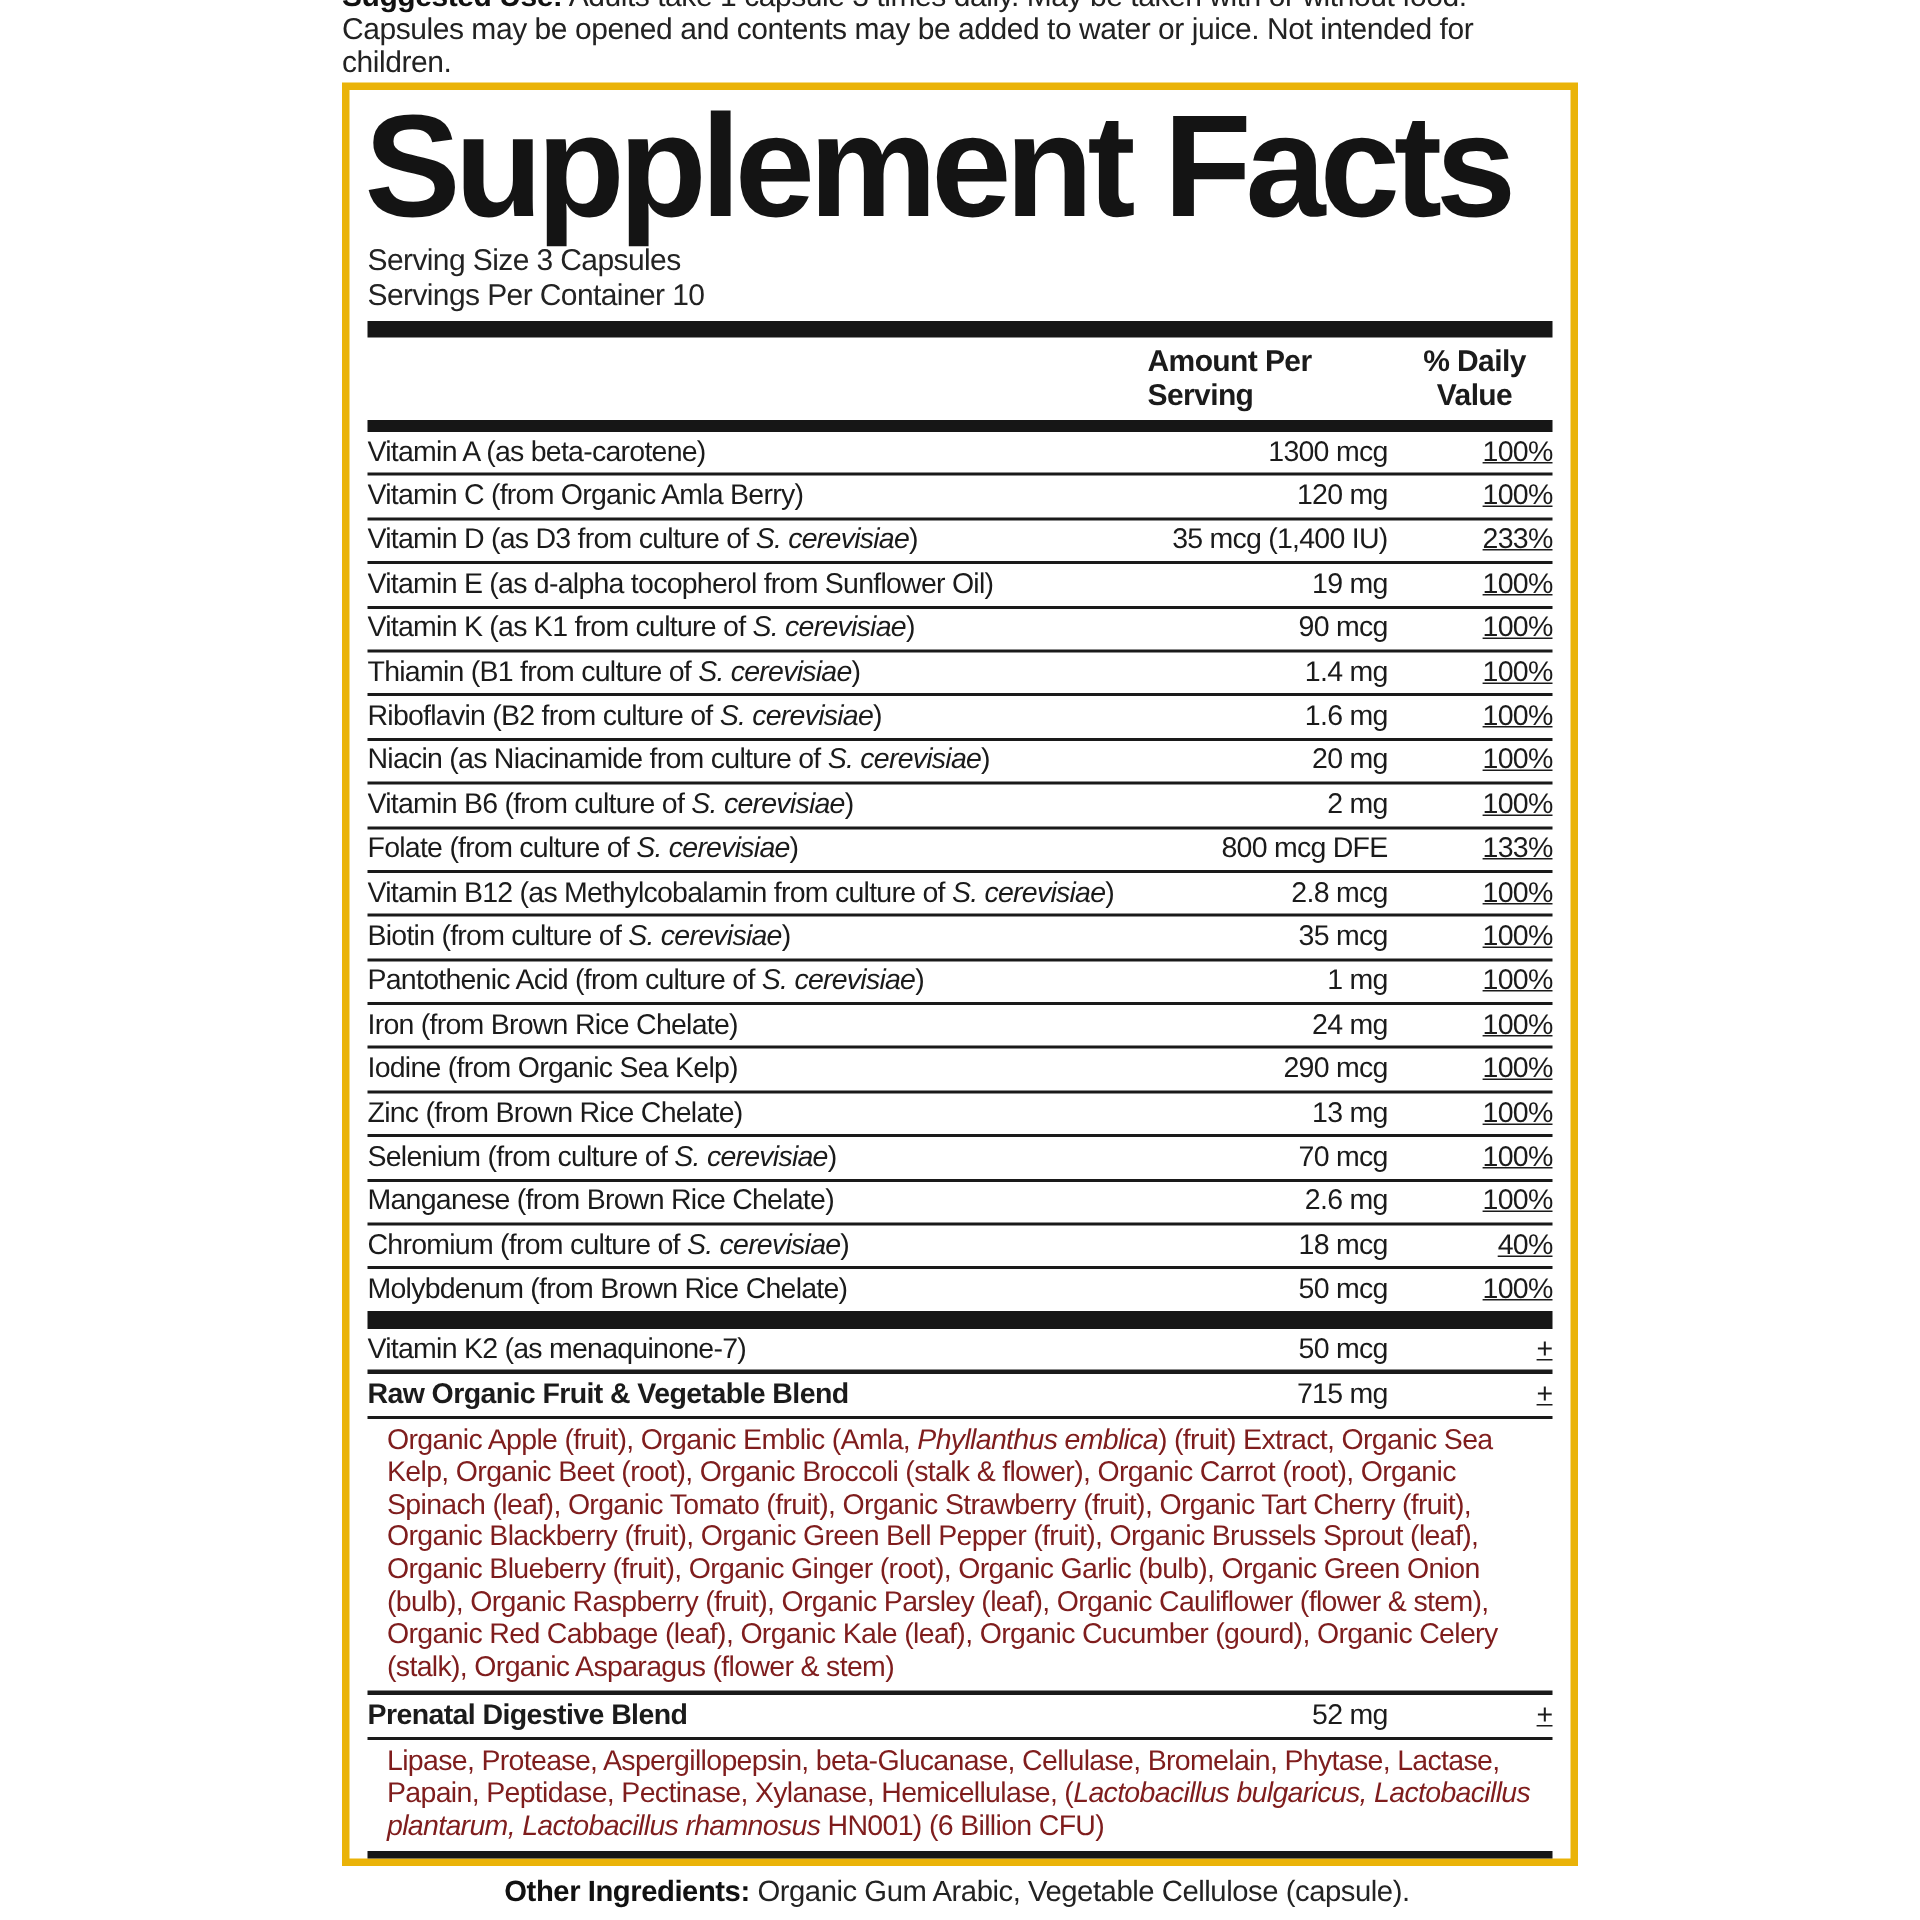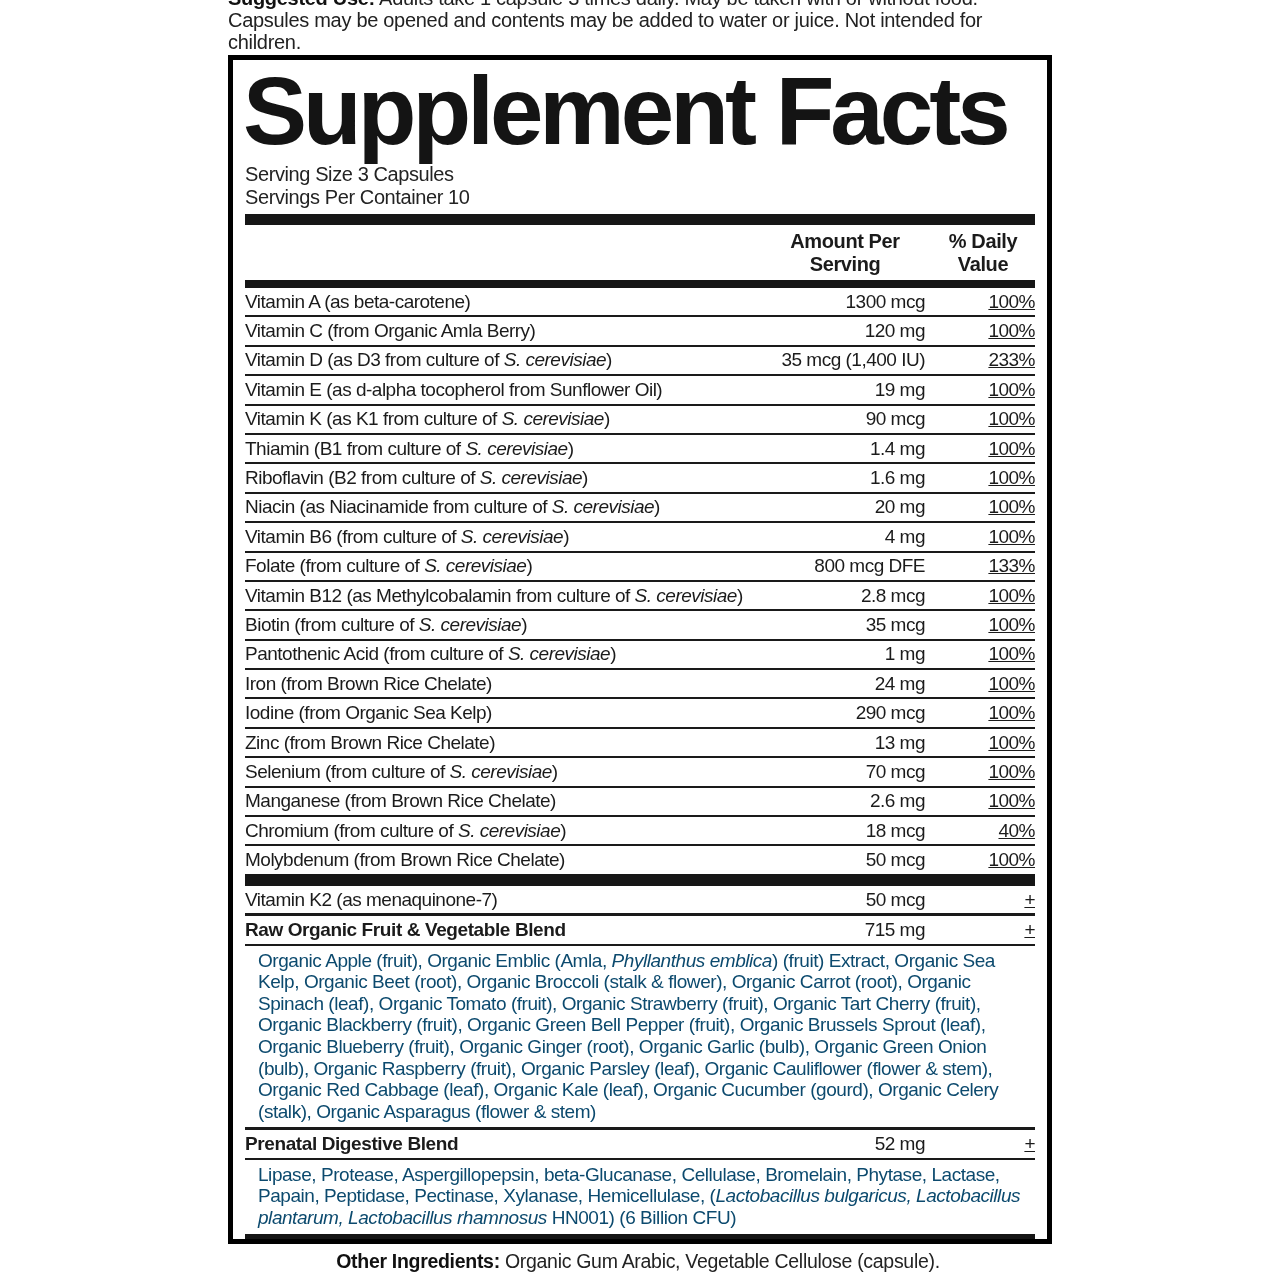--- a/index.html
+++ b/index.html
@@ -9,46 +9,46 @@
   }
   
   .suggested-use{
     position:absolute;left:228px;top:-13px;width:824px;
     font-size:20px;line-height:22px;letter-spacing:-0.3px;color:#222;
   }
   .suggested-use b{color:#111;}
   
   .panel{
     position:absolute;left:228px;top:55px;width:790px;height:1170px;
-    border:5px solid #000000;background:#fff;padding:3px 12px 6px 12px;overflow:hidden;
+    border:5px solid #eab308;background:#fff;padding:3px 12px 6px 12px;overflow:hidden;
   }
   .sf-title{
     font-weight:bold;font-size:97px;line-height:92px;letter-spacing:-4px;color:#141414;
     transform:scaleX(0.99);transform-origin:left center;white-space:nowrap;margin:2px 0 6px -2px;
   }
   .serving{font-size:20px;line-height:22.5px;letter-spacing:-0.4px;color:#232323;}
   .bar{background:#161616;width:100%;}
   .bar-lg{height:12px;}
   .bar-md{height:8px;}
   .bar-top{height:11px;margin-top:6px;}
   .header-row{display:flex;align-items:flex-end;padding:5px 0 4px 0;}
   .header-row .fill{flex:1;}
-  .h-amt{width:160px;text-align:center;font-weight:bold;font-size:20px;line-height:23px;letter-spacing:-0.4px;}
+  .h-amt{width:160px;font-weight:bold;font-size:20px;line-height:23px;letter-spacing:-0.4px;}
   .h-dv{width:104px;text-align:center;font-weight:bold;font-size:20px;line-height:23px;letter-spacing:-0.4px;margin-left:6px;}
   .row{display:flex;align-items:center;height:27.4px;font-size:19px;letter-spacing:-0.5px;white-space:nowrap;}
   .row + .row{border-top:2px solid #1a1a1a;}
   .row .nm{flex:1;overflow:hidden;}
   .row .amt{text-align:right;margin-left:8px;}
   .row .dv{width:110px;text-align:right;text-decoration:underline;}
   .row.bold .nm{font-weight:bold;letter-spacing:-0.4px;}
   .sections .row{border-top:0;}
   .sections .row.sep{border-top:3px solid #1a1a1a;}
   .detail{
     border-top:2px solid #1a1a1a;padding:4px 0 5px 13px;
-    font-size:19px;line-height:21.6px;letter-spacing:-0.45px;color:#0c4a6e;
+    font-size:19px;line-height:21.6px;letter-spacing:-0.45px;color:#7f1d1d;
   }
   .other-ing{
     position:absolute;left:226px;top:1250px;width:824px;
     font-size:19.5px;letter-spacing:-0.3px;color:#232323;text-align:center;
   }
   .other-ing b{color:#111;}
   i{font-style:italic;}
 </style>
 </head>
 <body>
@@ -109,21 +109,21 @@
     <span class="amt">1.6 mg</span>
     <span class="dv">100%</span>
   </div>
       <div class="row">
     <span class="nm">Niacin (as Niacinamide from culture of <i>S. cerevisiae</i>)</span>
     <span class="amt">20 mg</span>
     <span class="dv">100%</span>
   </div>
       <div class="row">
     <span class="nm">Vitamin B6 (from culture of <i>S. cerevisiae</i>)</span>
-    <span class="amt">4 mg</span>
+    <span class="amt">2 mg</span>
     <span class="dv">100%</span>
   </div>
       <div class="row">
     <span class="nm">Folate (from culture of <i>S. cerevisiae</i>)</span>
     <span class="amt">800 mcg DFE</span>
     <span class="dv">133%</span>
   </div>
       <div class="row">
     <span class="nm">Vitamin B12 (as Methylcobalamin from culture of <i>S. cerevisiae</i>)</span>
     <span class="amt">2.8 mcg</span>

